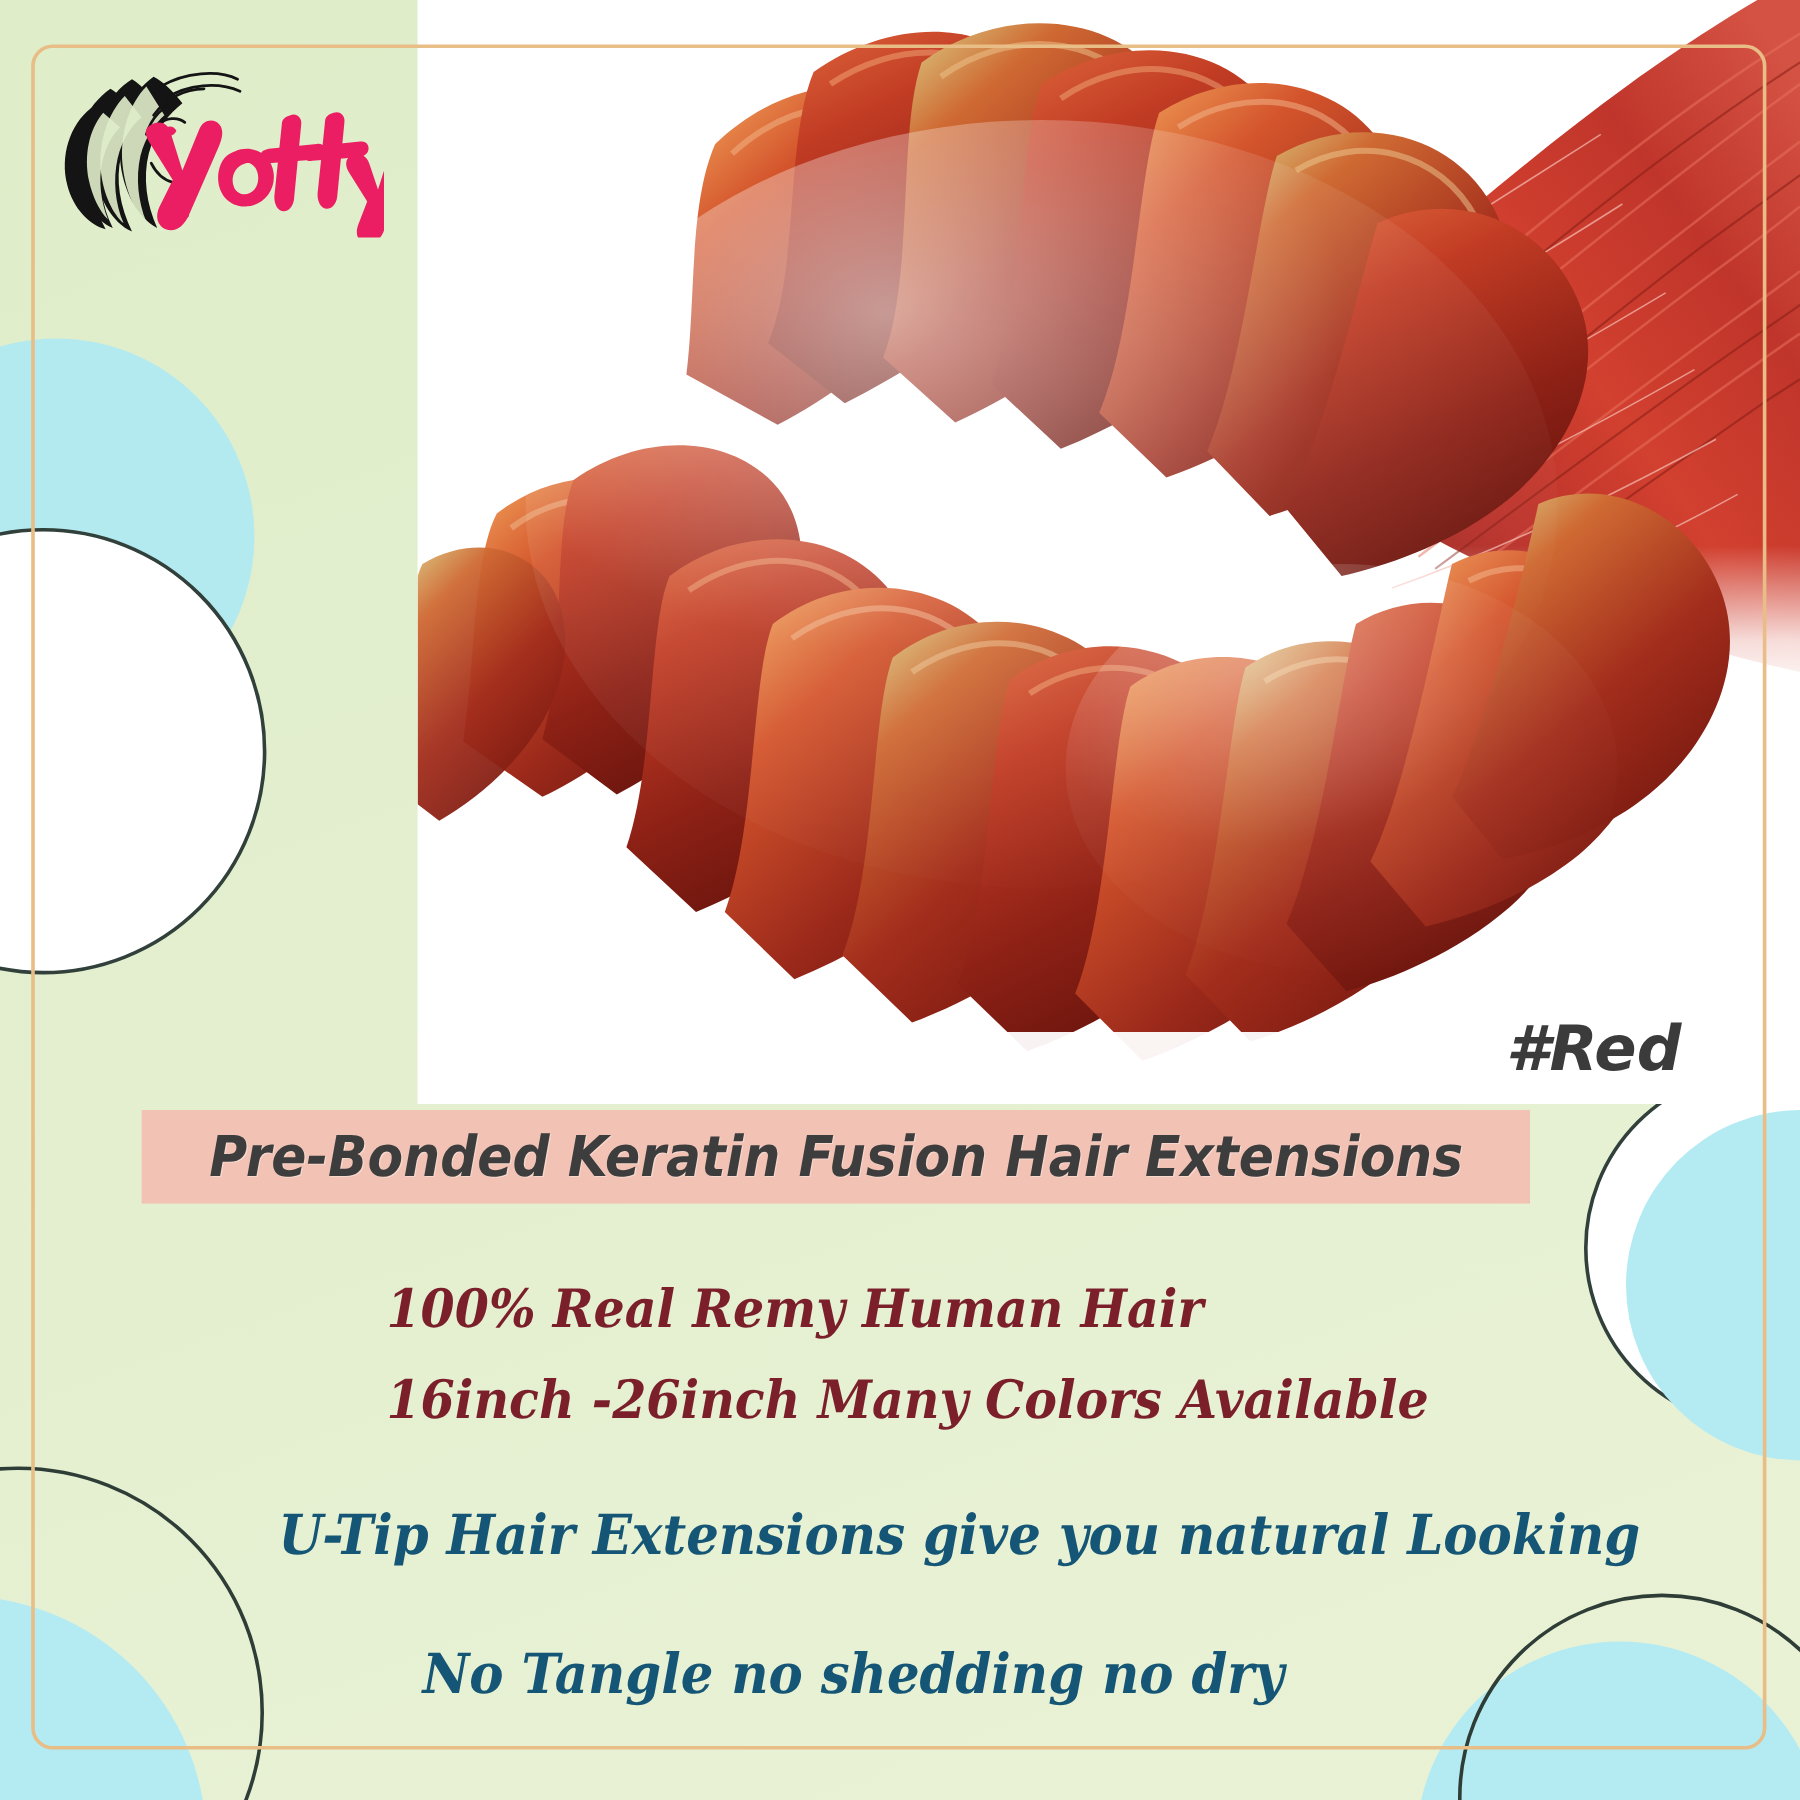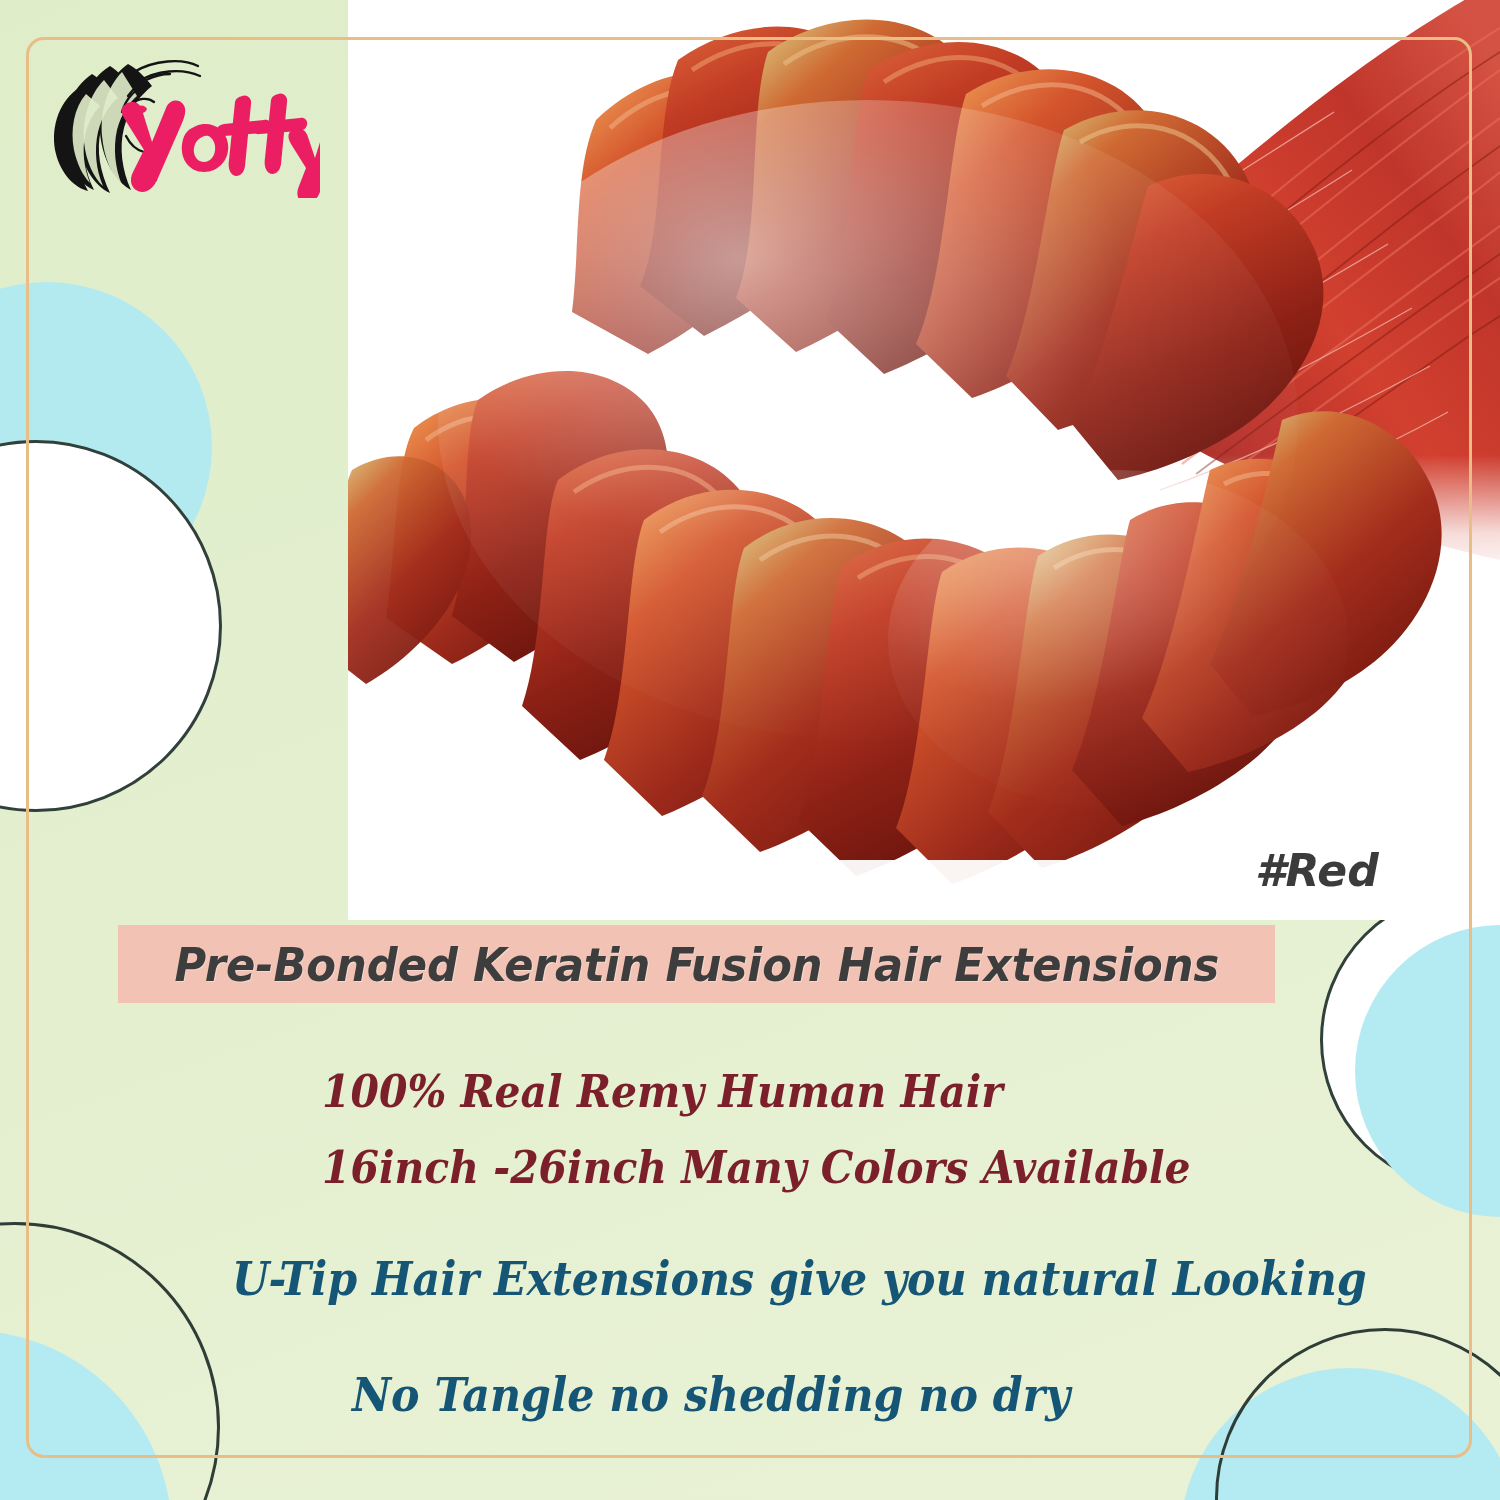--- a/index.html
+++ b/index.html
@@ -99,21 +99,21 @@
     overflow: hidden;
   }
   .photo-panel svg { display: block; width: 100%; height: 100%; }
 
   
   .color-label {
     position: absolute;
     left: 1255px;
     top: 845px;
     font-family: "DejaVu Sans", sans-serif;
-    font-size: 44px;
+    font-size: 52px;
     font-weight: bold;
     font-style: italic;
     color: #3b3b3b;
     letter-spacing: 0px;
     white-space: nowrap;
   }
 
   
   .headline-banner {
     position: absolute;

